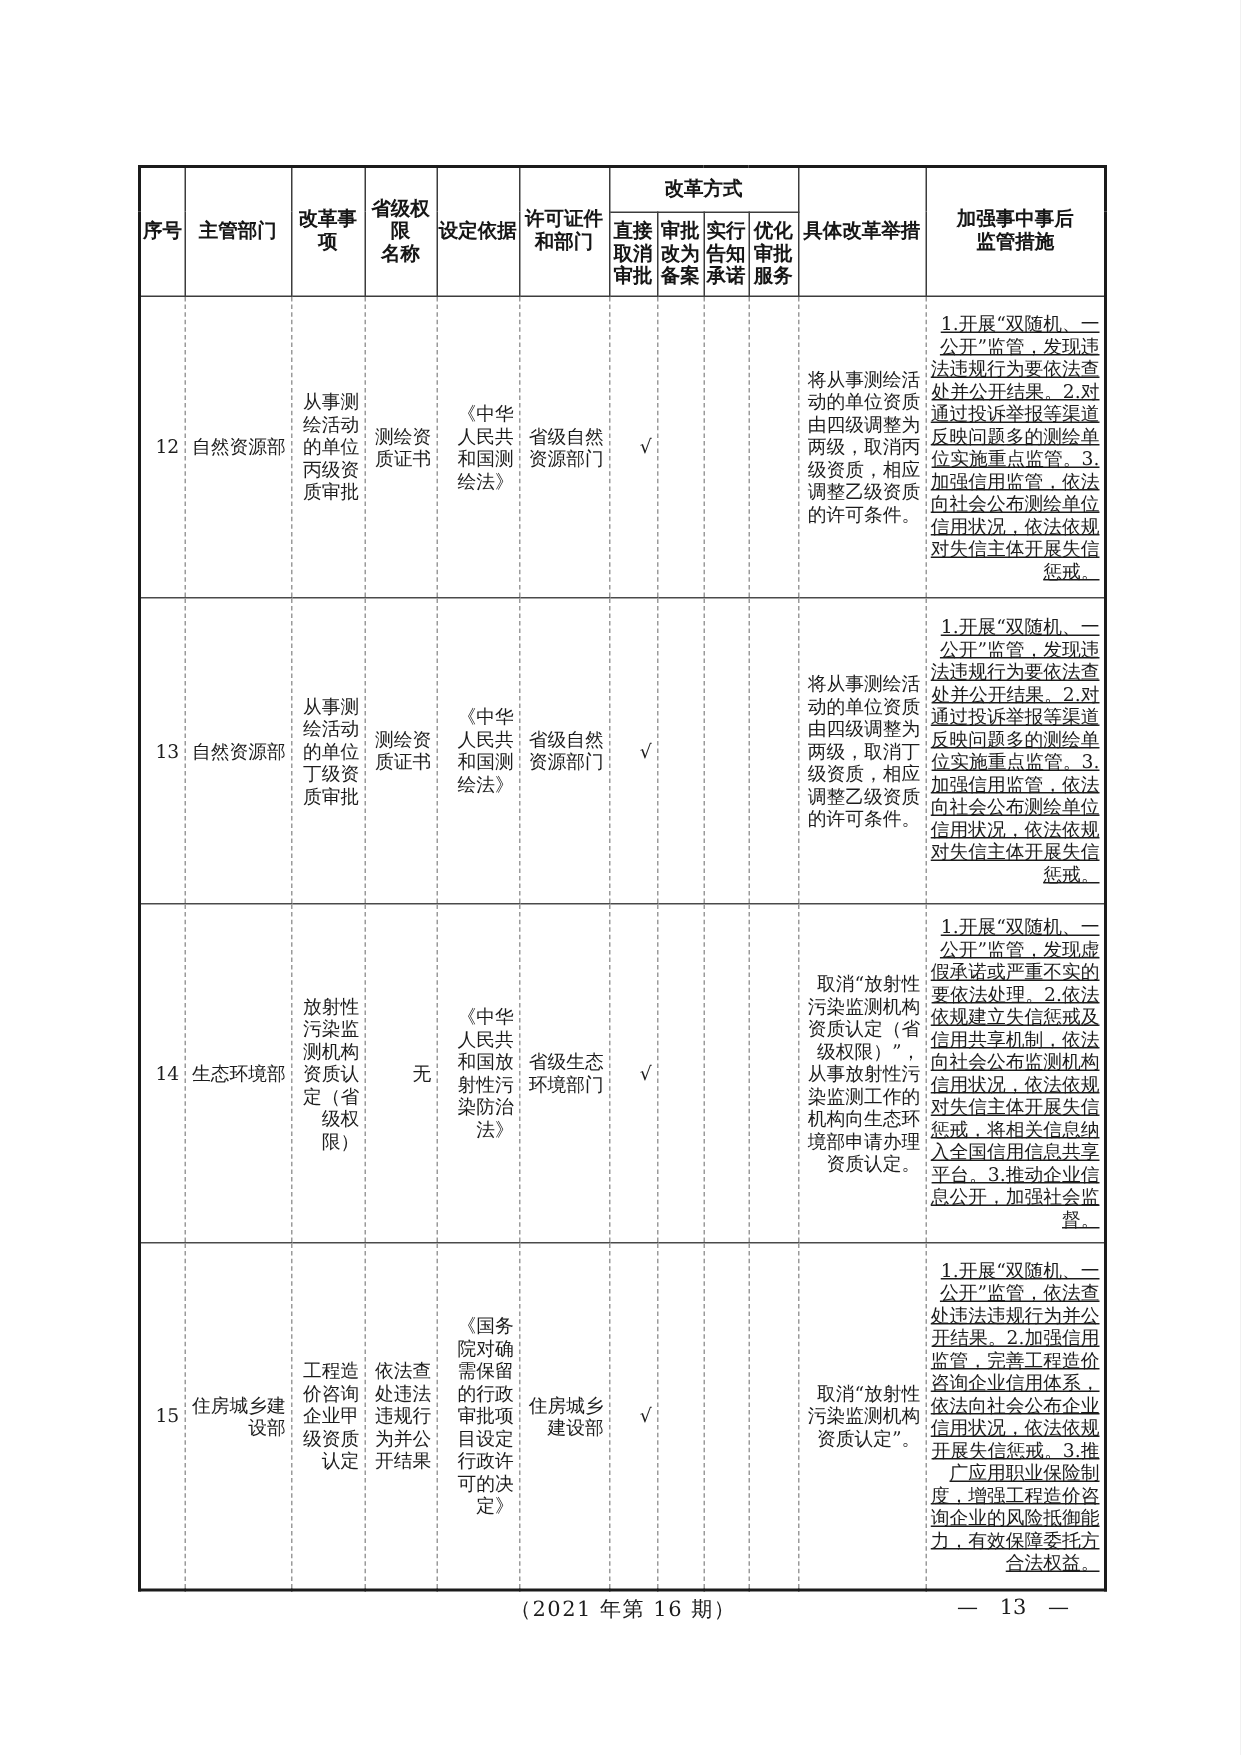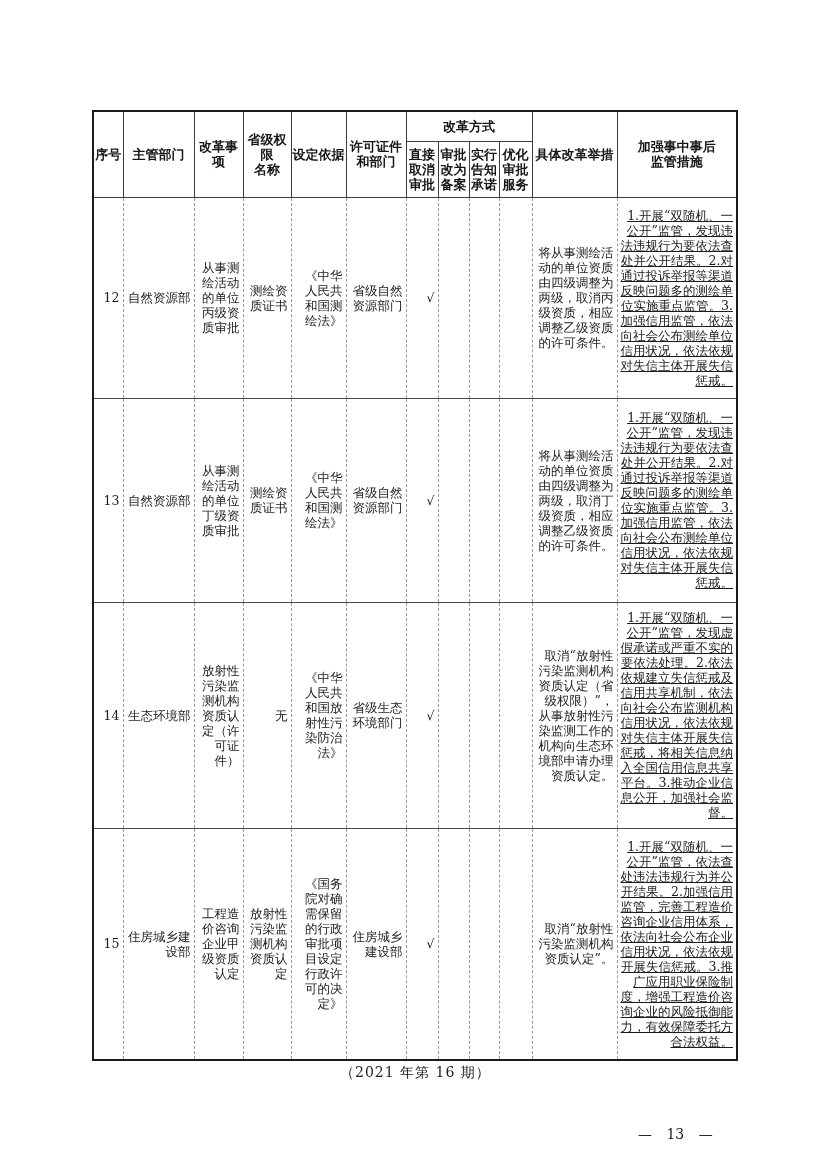--- a/index.html
+++ b/index.html
@@ -56,21 +56,21 @@
     position: absolute;
     left: 340px;
     top: 1064px;
     font-size: 14px;
     letter-spacing: 1px;
     color: #1c1c1c;
   }
   .footer-page {
     position: absolute;
     left: 638px;
-    top: 1126px;
+    top: 1064px;
     font-size: 14px;
     word-spacing: 10px;
     color: #1c1c1c;
   }
 </style>
 </head>
 <body>
 
 <div class="page">
 
@@ -144,36 +144,36 @@
         <td class="c-check">√</td>
         <td class="c-check"></td>
         <td class="c-check"></td>
         <td class="c-check"></td>
         <td class="c-measures">将从事测绘活动的单位资质由四级调整为两级，取消丁级资质，相应调整乙级资质的许可条件。</td>
         <td class="c-supervision">1.开展“双随机、一公开”监管，发现违法违规行为要依法查处并公开结果。2.对通过投诉举报等渠道反映问题多的测绘单位实施重点监管。3.加强信用监管，依法向社会公布测绘单位信用状况，依法依规对失信主体开展失信惩戒。</td>
       </tr>
       <tr style="height:226px">
         <td class="c-no">14</td>
         <td class="c-dept">生态环境部</td>
-        <td class="c-text">放射性污染监测机构资质认定（许可证件）</td>
+        <td class="c-text">放射性污染监测机构资质认定（省级权限）</td>
         <td class="c-text">无</td>
         <td class="c-text">《中华人民共和国放射性污染防治法》</td>
         <td class="c-level">省级生态环境部门</td>
         <td class="c-check">√</td>
         <td class="c-check"></td>
         <td class="c-check"></td>
         <td class="c-check"></td>
         <td class="c-measures">取消“放射性污染监测机构资质认定（省级权限）”，从事放射性污染监测工作的机构向生态环境部申请办理资质认定。</td>
         <td class="c-supervision">1.开展“双随机、一公开”监管，发现虚假承诺或严重不实的要依法处理。2.依法依规建立失信惩戒及信用共享机制，依法向社会公布监测机构信用状况，依法依规对失信主体开展失信惩戒，将相关信息纳入全国信用信息共享平台。3.推动企业信息公开，加强社会监督。</td>
       </tr>
       <tr style="height:232px">
         <td class="c-no">15</td>
         <td class="c-dept">住房城乡建设部</td>
         <td class="c-text">工程造价咨询企业甲级资质认定</td>
-        <td class="c-text">放射性污染监测机构资质认定</td>
+        <td class="c-text">依法查处违法违规行为并公开结果</td>
         <td class="c-text">《国务院对确需保留的行政审批项目设定行政许可的决定》</td>
         <td class="c-level">住房城乡建设部</td>
         <td class="c-check">√</td>
         <td class="c-check"></td>
         <td class="c-check"></td>
         <td class="c-check"></td>
         <td class="c-measures">取消“放射性污染监测机构资质认定”。</td>
         <td class="c-supervision">1.开展“双随机、一公开”监管，依法查处违法违规行为并公开结果。2.加强信用监管，完善工程造价咨询企业信用体系，依法向社会公布企业信用状况，依法依规开展失信惩戒。3.推广应用职业保险制度，增强工程造价咨询企业的风险抵御能力，有效保障委托方合法权益。</td>
       </tr>
     </tbody>

